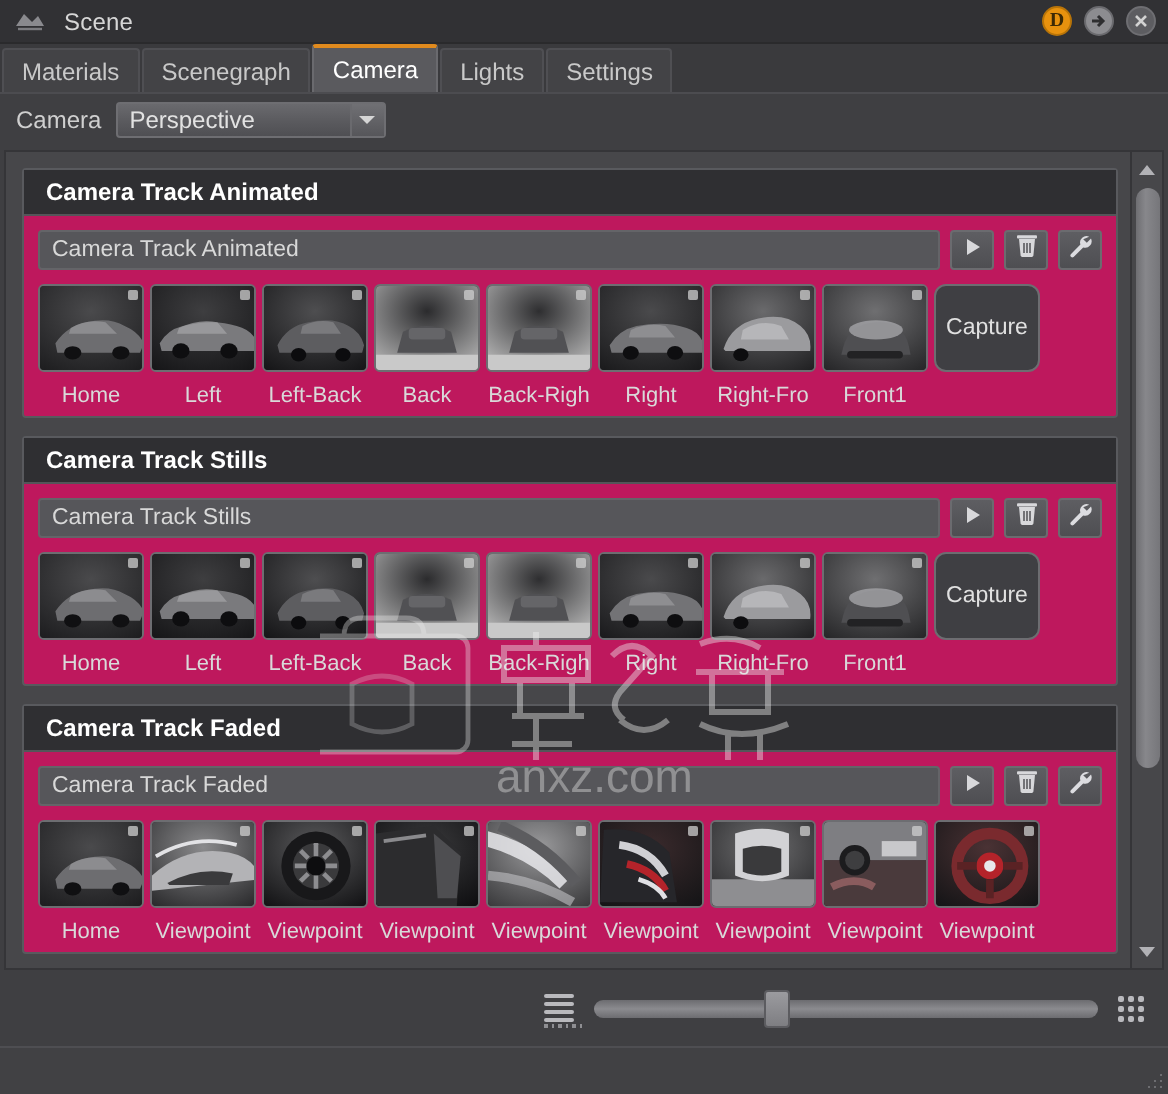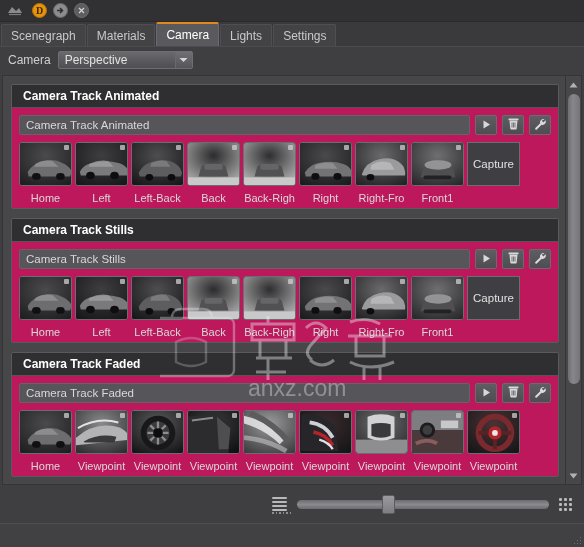--- a/index.html
+++ b/index.html
@@ -166,21 +166,21 @@
     color: #d9d9d9; font-size: 11px;
     text-align: center;
     margin-top: 6px;
     white-space: nowrap; overflow: hidden;
     width: 53px;
   }
   .capturebtn {
     width: 53px; height: 44px;
     background: #3f3f43;
     border: 1px solid #6d6d71;
-    border-radius: 0;
+    border-radius: 6px;
     display: flex; align-items: center; justify-content: center;
     color: #e0e0e0; font-size: 11.5px;
   }
 
   
   .vscroll {
     width: 16px; flex: 0 0 16px;
     background: #47474a;
     border: 1px solid #353538;
     border-left: none;
@@ -253,38 +253,39 @@
 
 <div id="app">
 
   <div class="titlebar">
     <span class="title-app-icon">
       <svg viewBox="0 0 16 14">
           <path d="M1 9 L5 3 L9 7 L12 4 L15 9 Z" fill="#9a9a9e"></path>
           <path d="M2 10.5 L14 10.5" stroke="#8a8a8e" stroke-width="1.2"></path>
         </svg>
     </span>
+    <span class="title-text">Scene</span>
     <span class="title-btns">
       <span class="tbtn d">D</span>
       <span class="tbtn arrow">
         <svg width="11" height="11" viewBox="0 0 11 11">
             <path d="M2 5.5 H7 M5 3 L7.5 5.5 L5 8" stroke="#2e2e30" stroke-width="1.5" fill="none"></path>
           </svg>
       </span>
       <span class="tbtn close">
         <svg width="11" height="11" viewBox="0 0 11 11">
             <path d="M3 3 L8 8 M8 3 L3 8" stroke="#d2d2d2" stroke-width="1.3"></path>
           </svg>
       </span>
     </span>
   </div>
 
   <div class="tabbar">
+    <div class="tab">Materials</div>
     <div class="tab">Scenegraph</div>
-    <div class="tab">Materials</div>
     <div class="tab active">Camera</div>
     <div class="tab">Lights</div>
     <div class="tab">Settings</div>
   </div>
 
   <div class="camrow">
     <span class="camrow-label">Camera</span>
     <div class="combo">
       <span class="combo-val">Perspective</span>
       <span class="combo-arrow">

